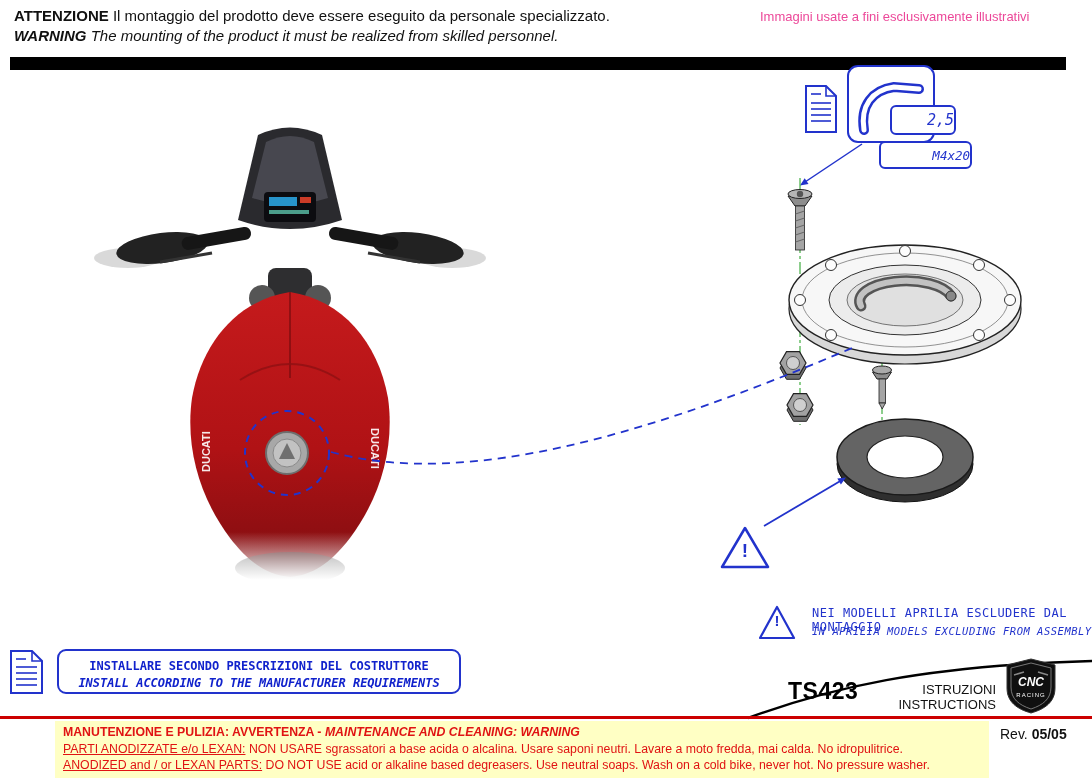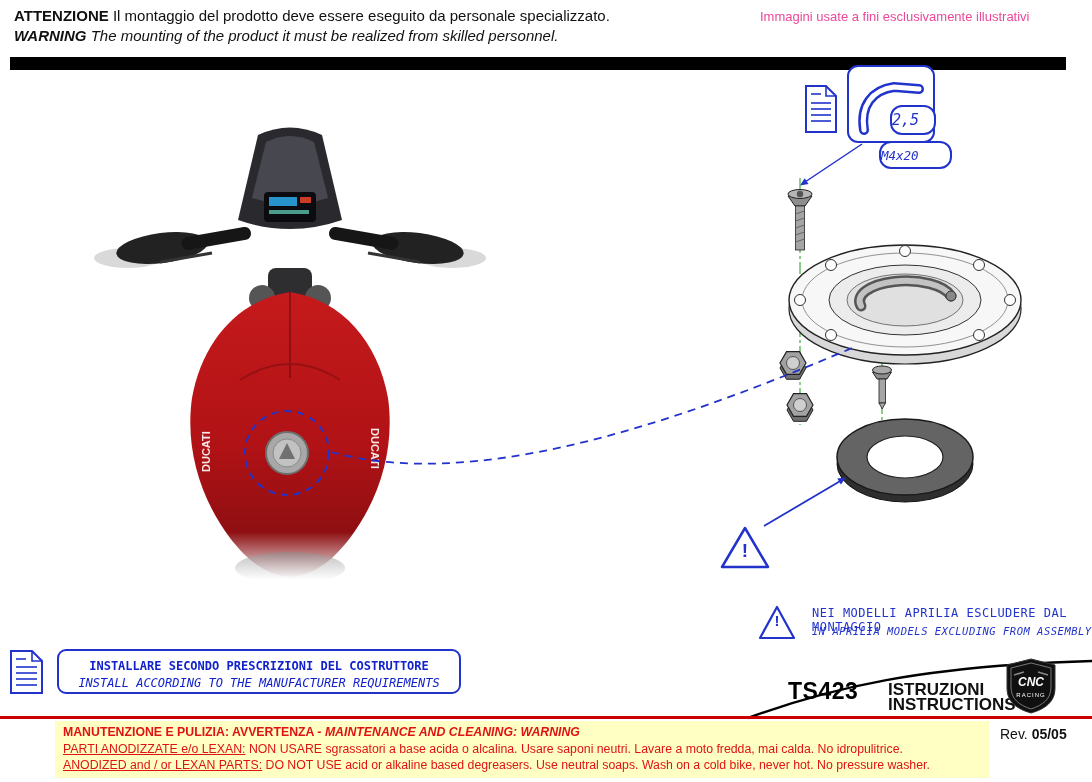--- a/index.html
+++ b/index.html
@@ -7,38 +7,38 @@
        font-family:"Liberation Sans",sans-serif;overflow:hidden;color:#111;}
   .abs{position:absolute;}
   .b{font-weight:bold;}
   .i{font-style:italic;}
   
   .hdr-left{left:14px;top:6px;width:640px;font-size:15px;line-height:20px;color:#111;}
   .hdr-right{left:760px;top:8px;width:310px;font-size:13px;line-height:18px;color:#ec4899;}
   .black-bar{left:10px;top:57px;width:1056px;height:13px;background:#000;}
   .draft{font-family:"DejaVu Sans Mono",monospace;color:#2233cc;}
   
-  .label-box{border:2px solid #2233cc;border-radius:12px;background:#fff;
-             display:flex;align-items:center;justify-content:flex-start;}
+  .label-box{border:2px solid #2233cc;border-radius:6px;background:#fff;
+             display:flex;align-items:center;justify-content:flex-end;padding-left:20px;}
   .key-size{left:890px;top:105px;width:42px;height:26px;font-size:15px;font-style:italic;}
   .screw-spec{left:879px;top:141px;width:69px;height:24px;font-size:12.5px;font-style:italic;}
   .excl{font-weight:bold;color:#2233cc;text-align:center;}
   .excl-diagram{left:737px;top:540px;width:16px;font-size:19px;}
   .excl-aprilia{left:770px;top:612px;width:14px;font-size:15px;}
   .aprilia-it{left:812px;top:606px;font-size:12px;letter-spacing:.5px;}
   .aprilia-en{left:812px;top:625px;font-size:10.5px;letter-spacing:.5px;font-style:italic;}
   
   .install-box{left:57px;top:649px;width:404px;height:45px;border:2px solid #2233cc;
                border-radius:9px;text-align:center;padding-top:8px;box-sizing:border-box;}
   .install-box .l1{font-family:"DejaVu Sans Mono",monospace;font-weight:bold;font-size:12px;color:#1122cc;}
-  .install-box .l2{font-family:"DejaVu Sans Mono",monospace;font-weight:normal;font-style:italic;
+  .install-box .l2{font-family:"DejaVu Sans Mono",monospace;font-weight:bold;font-style:italic;
                    font-size:12px;color:#1122cc;margin-top:3px;}
   
   .product-code{left:788px;top:678px;font-size:23px;font-weight:bold;letter-spacing:.5px;color:#000;}
-  .instr{left:888px;top:682px;width:108px;text-align:left;font-size:17px;line-height:15px;color:#111;font-weight:bold;}
+  .instr{left:888px;top:682px;width:108px;text-align:right;font-size:13px;line-height:15px;color:#111;}
   .red-line{left:0;top:716px;width:1092px;height:3px;background:#cc0000;}
   .maint{left:55px;top:721px;width:934px;height:57px;background:#ffffc4;
          padding:3px 8px;box-sizing:border-box;font-size:12.3px;line-height:16.5px;color:#e01313;}
   .maint .ul{text-decoration:underline;}
   .rev{left:1000px;top:726px;font-size:14px;color:#111;}
   svg{display:block;}
 </style>
 </head>
 <body>
 

